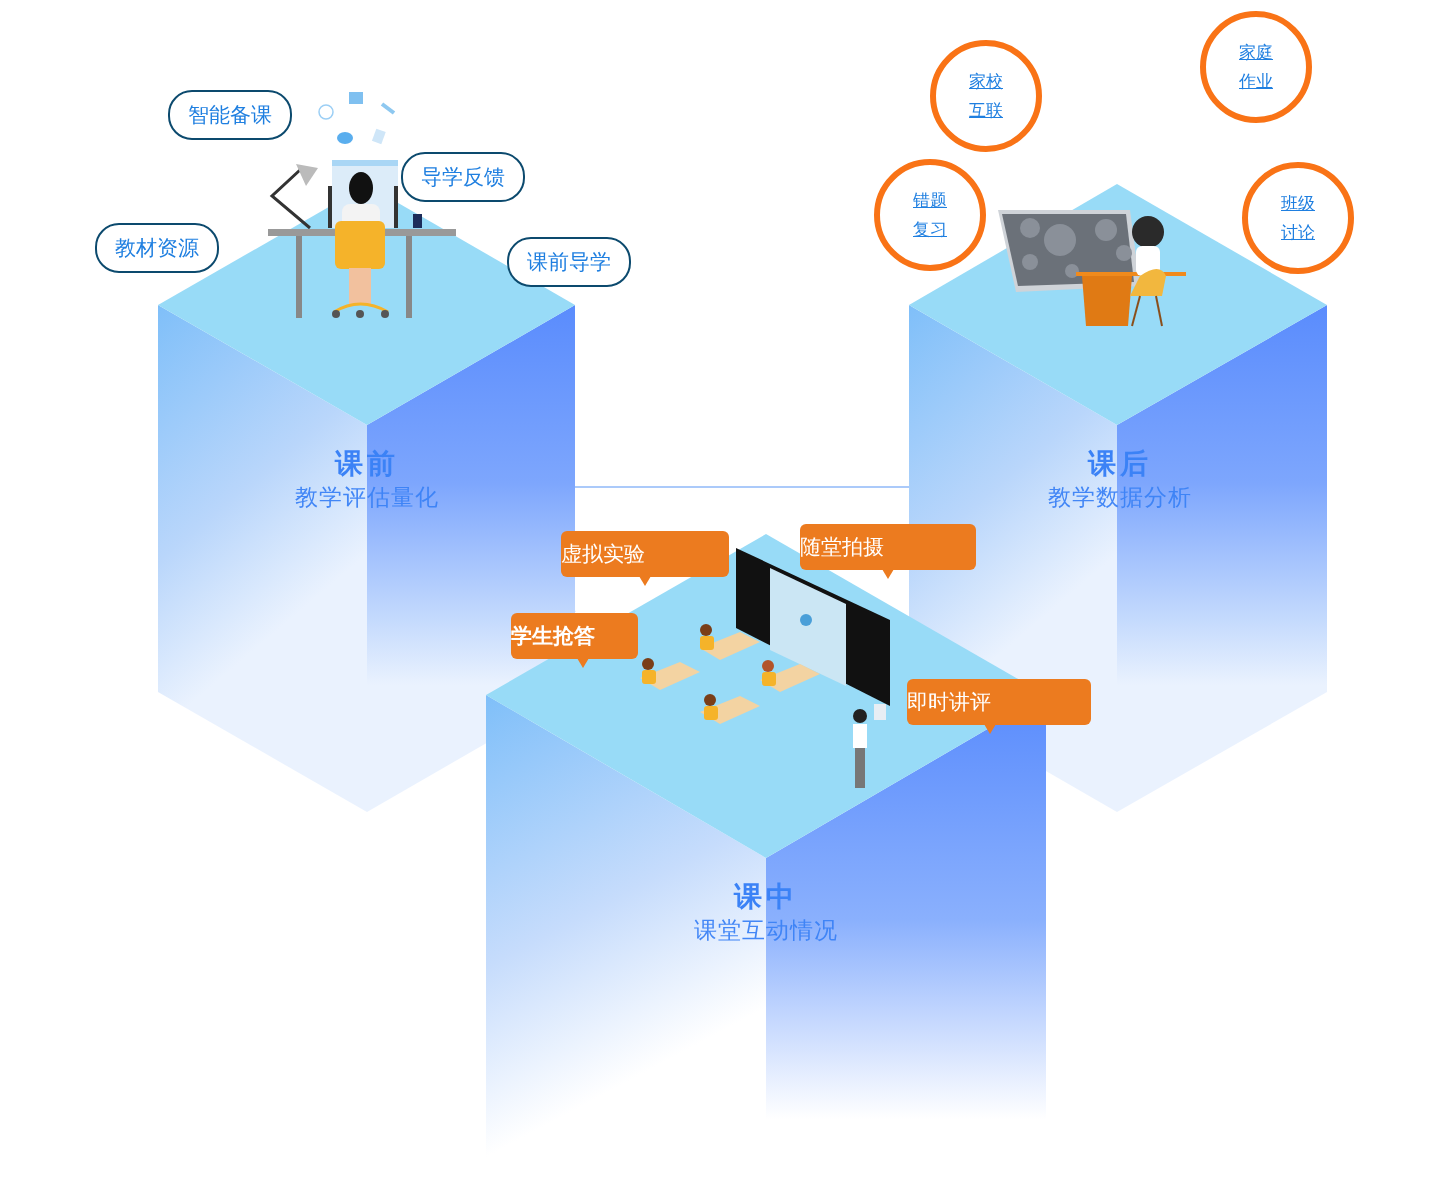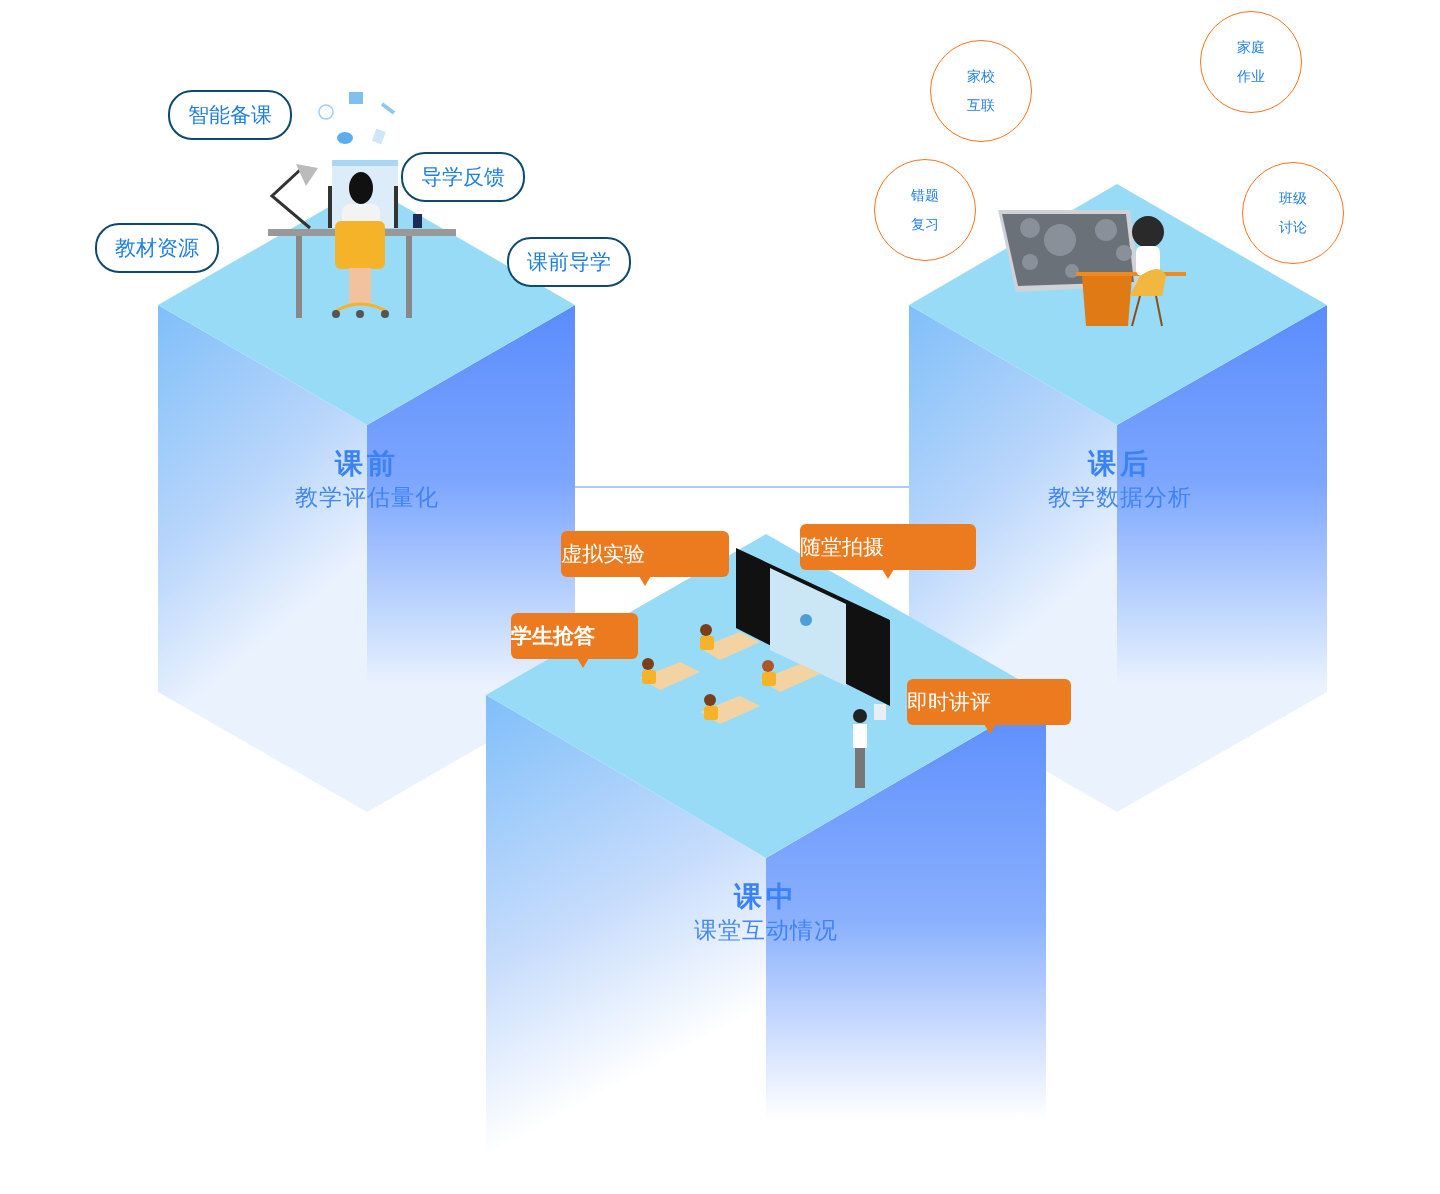--- a/index.html
+++ b/index.html
@@ -6,22 +6,22 @@
   body { width:1440px; height:1194px; position:relative; overflow:hidden;
          font-family:"DejaVu Sans", "Liberation Sans", sans-serif; }
   #stage { position:absolute; left:0; top:0; width:1440px; height:1194px; }
   .label { position:absolute; text-align:center; color:#3b82f6; transform:translateX(-50%); white-space:nowrap; }
   .label .title { font-size:28px; font-weight:bold; letter-spacing:4px; line-height:34px; }
   .label .sub { font-size:23px; letter-spacing:1px; line-height:32px; opacity:0.95; }
   .cloud { position:absolute; height:46px; border:2px solid #0c4a6e; border-radius:24px; background:#fff;
            color:#1f7fe0; font-size:21px; line-height:46px; padding:0 18px; white-space:nowrap; }
   .cloud::before { content:""; position:absolute; width:54px; height:54px; border:1px solid #cfe4f7; border-bottom:none; border-radius:50%;
            top:-30px; left:22px; background:#fff; z-index:-1; }
-  .circle { position:absolute; width:100px; height:100px; border-radius:50%; border:1px solid #f97316; background:#fff;
-           color:#1f7fe0; font-size:14px; line-height:29px; display:flex; align-items:center; justify-content:center; text-align:center; }
+  .circle { position:absolute; width:100px; height:100px; border-radius:50%; border:6px solid #f97316; background:#fff;
+           color:#1f7fe0; font-size:17px; line-height:29px; display:flex; align-items:center; justify-content:center; text-align:center;text-decoration:underline; }
   .circle span { width:50px; display:block; }
   .bubble { position:absolute; height:46px; background:#ec7b1f; color:#fff; border-radius:6px; font-size:21px;
            line-height:46px; white-space:nowrap; }
   .bubble::after { content:""; position:absolute; bottom:-9px; border-left:6px solid transparent; border-right:6px solid transparent; border-top:10px solid #ec7b1f; }
 </style>
 </head>
 <body>
 
 <div id="stage">
   <svg width="1440" height="1194" viewBox="0 0 1440 1194" style="position:absolute;left:0;top:0">
@@ -192,21 +192,21 @@
     <i style="position:absolute;left:78px;bottom:-9px;border-left:6px solid transparent;border-right:6px solid transparent;border-top:10px solid #ec7b1f;"></i>
   </div>
   <div class="bubble" style="left:800px; top:524px; width:176px;">
     <span>随堂拍摄</span>
     <i style="position:absolute;left:82px;bottom:-9px;border-left:6px solid transparent;border-right:6px solid transparent;border-top:10px solid #ec7b1f;"></i>
   </div>
   <div class="bubble" style="left:511px; top:613px; width:127px;font-weight:bold;">
     <span>学生抢答</span>
     <i style="position:absolute;left:66px;bottom:-9px;border-left:6px solid transparent;border-right:6px solid transparent;border-top:10px solid #ec7b1f;"></i>
   </div>
-  <div class="bubble" style="left:907px; top:679px; width:164px;">
+  <div class="bubble" style="left:907px; top:679px; width:184px;">
     <span>即时讲评</span>
     <i style="position:absolute;left:77px;bottom:-9px;border-left:6px solid transparent;border-right:6px solid transparent;border-top:10px solid #ec7b1f;"></i>
   </div>
 </div>
 
 <style>
   .bubble::after { display:none; }
   .circle > span > span { display:block; width:auto; }
 </style>
 

